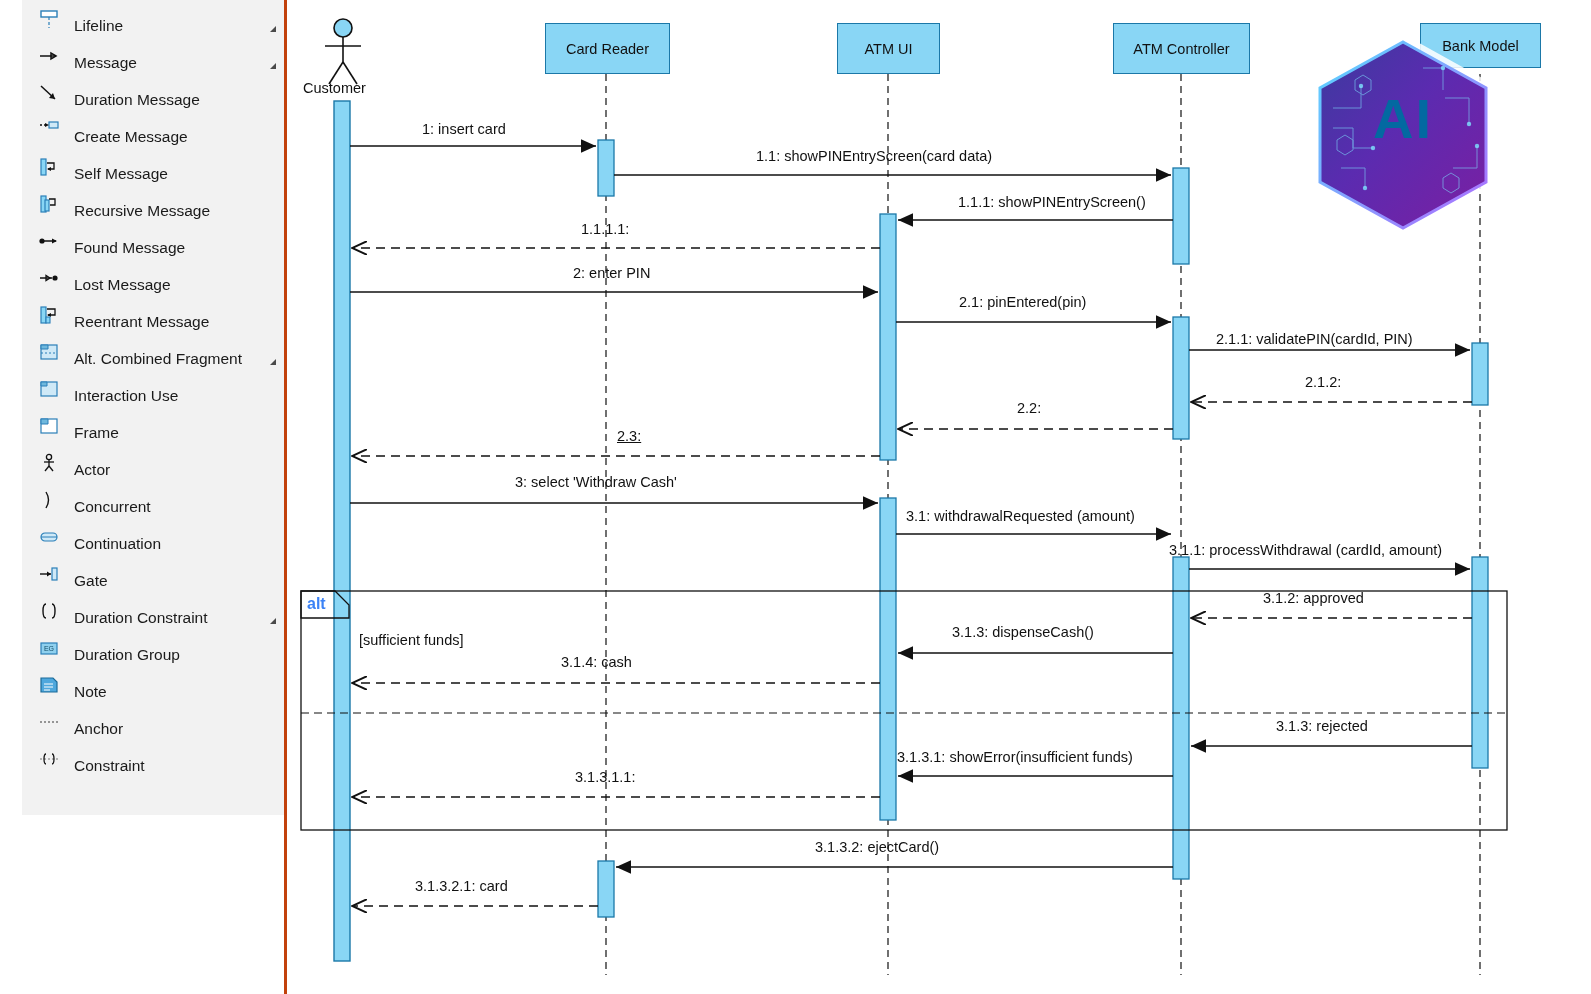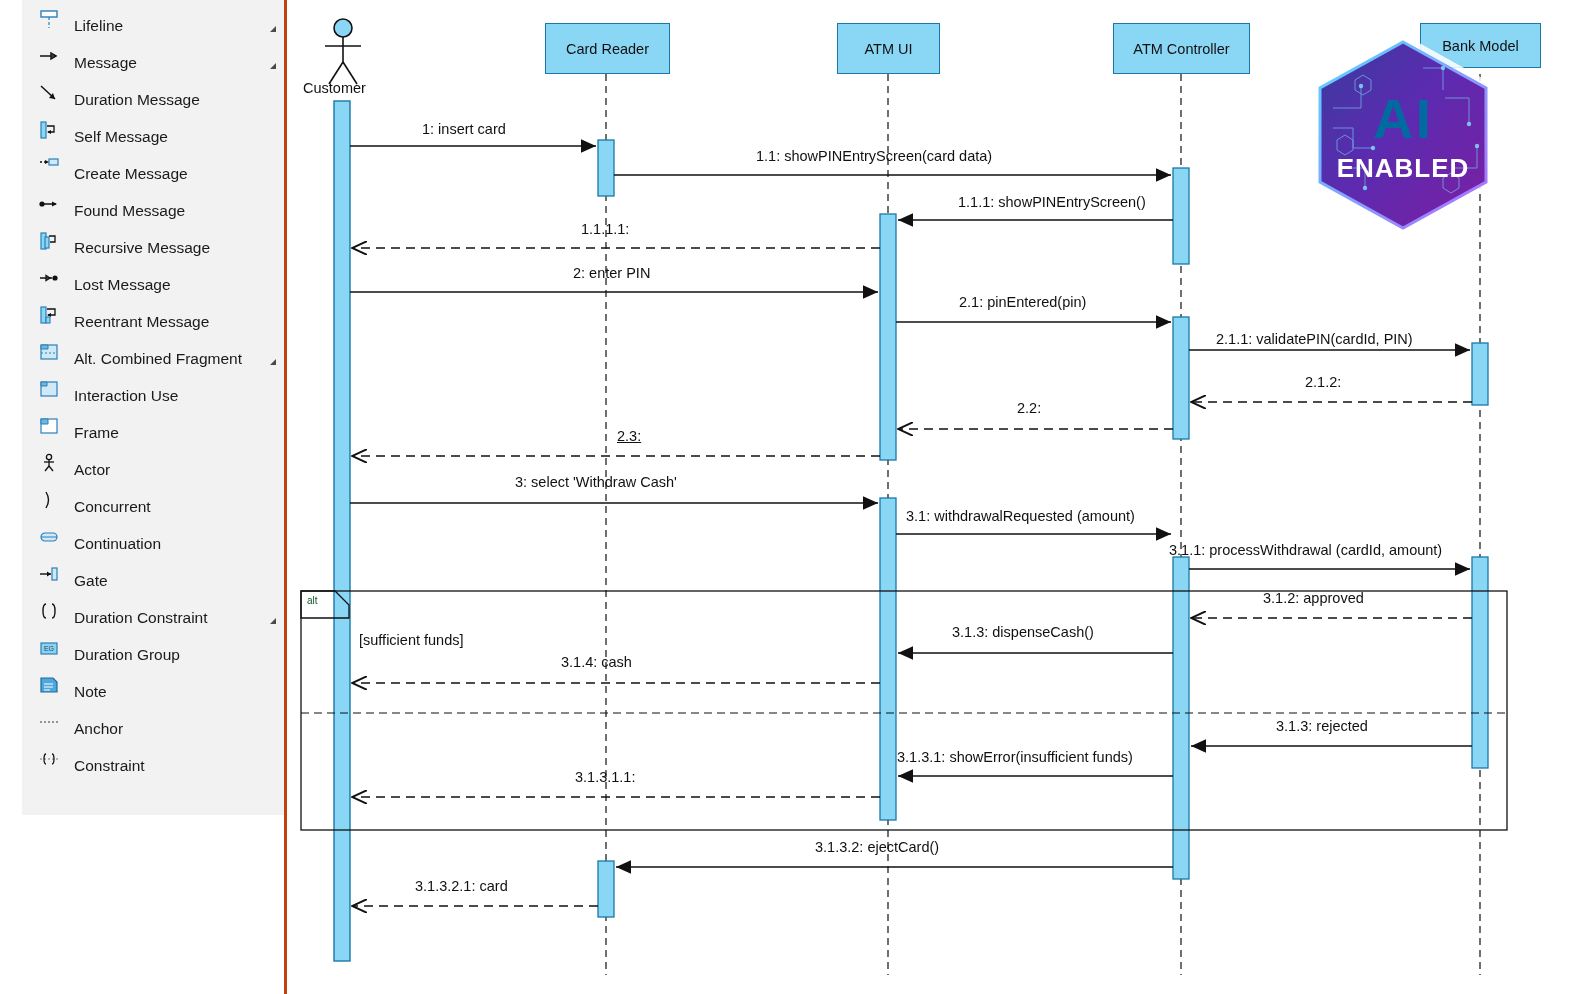--- a/index.html
+++ b/index.html
@@ -92,23 +92,23 @@
     white-space: nowrap;
   }
   .actor-label {
     position: absolute;
     font-size: 14.5px;
     color: #111;
     white-space: nowrap;
   }
   .alt-label {
     position: absolute;
-    font-size: 10px;
-    color: #14532d;
-    font-weight: normal;
+    font-size: 16px;
+    color: #3b82f6;
+    font-weight: bold;
   }
   .guard-label {
     position: absolute;
     font-size: 14.5px;
     color: #111;
   }
 
   
   #ai-badge {
     position: absolute;
@@ -175,59 +175,59 @@
           <line x1="3" y1="4" x2="17" y2="17" stroke="#111" stroke-width="1.5"></line>
           <path d="M17 17 L11 16 L15 11 Z" fill="#111"></path>
         </svg>
       </span>
       <span class="pal-label">Duration Message</span>
     </div>
 
     <div class="pal-item">
       <span class="pal-icon">
         <svg width="22" height="22" viewBox="0 0 22 22">
+          <rect x="11" y="3" width="9" height="6" fill="#cfe9f7" stroke="#2a7fb8" stroke-width="1.2"></rect>
+          <line x1="2" y1="6" x2="10" y2="6" stroke="#111" stroke-width="1.3" stroke-dasharray="2,2"></line>
+          <path d="M11 6 L7 4 L7 8 Z" fill="#111"></path>
+        </svg>
+      </span>
+      <span class="pal-label">Create Message</span>
+    </div>
+
+    <div class="pal-item">
+      <span class="pal-icon">
+        <svg width="22" height="22" viewBox="0 0 22 22">
           <rect x="3" y="3" width="5" height="16" fill="#89d6f5" stroke="#2a7fb8" stroke-width="1.2"></rect>
           <path d="M9 7 H16 V13 H10" fill="none" stroke="#111" stroke-width="1.3"></path>
           <path d="M9 13 L13 11 L13 15 Z" fill="#111"></path>
         </svg>
       </span>
       <span class="pal-label">Self Message</span>
     </div>
 
     <div class="pal-item">
       <span class="pal-icon">
         <svg width="22" height="22" viewBox="0 0 22 22">
-          <rect x="11" y="3" width="9" height="6" fill="#cfe9f7" stroke="#2a7fb8" stroke-width="1.2"></rect>
-          <line x1="2" y1="6" x2="10" y2="6" stroke="#111" stroke-width="1.3" stroke-dasharray="2,2"></line>
-          <path d="M11 6 L7 4 L7 8 Z" fill="#111"></path>
-        </svg>
-      </span>
-      <span class="pal-label">Create Message</span>
+          <rect x="3" y="3" width="5" height="16" fill="#89d6f5" stroke="#2a7fb8" stroke-width="1.2"></rect>
+          <rect x="7" y="7" width="4" height="11" fill="#89d6f5" stroke="#2a7fb8" stroke-width="1.2"></rect>
+          <path d="M11 6 H17 V12 H12" fill="none" stroke="#111" stroke-width="1.3"></path>
+        </svg>
+      </span>
+      <span class="pal-label">Recursive Message</span>
     </div>
 
     <div class="pal-item">
       <span class="pal-icon">
         <svg width="22" height="22" viewBox="0 0 22 22">
           <circle cx="4" cy="11" r="2.6" fill="#111"></circle>
           <line x1="6" y1="11" x2="18" y2="11" stroke="#111" stroke-width="1.5"></line>
           <path d="M19 11 L14 8.5 L14 13.5 Z" fill="#111"></path>
         </svg>
       </span>
       <span class="pal-label">Found Message</span>
-    </div>
-
-    <div class="pal-item">
-      <span class="pal-icon">
-        <svg width="22" height="22" viewBox="0 0 22 22">
-          <rect x="3" y="3" width="5" height="16" fill="#89d6f5" stroke="#2a7fb8" stroke-width="1.2"></rect>
-          <rect x="7" y="7" width="4" height="11" fill="#89d6f5" stroke="#2a7fb8" stroke-width="1.2"></rect>
-          <path d="M11 6 H17 V12 H12" fill="none" stroke="#111" stroke-width="1.3"></path>
-        </svg>
-      </span>
-      <span class="pal-label">Recursive Message</span>
     </div>
 
     <div class="pal-item">
       <span class="pal-icon">
         <svg width="22" height="22" viewBox="0 0 22 22">
           <line x1="2" y1="11" x2="14" y2="11" stroke="#111" stroke-width="1.5"></line>
           <path d="M12 11 L8 8.5 L8 13.5 Z" fill="none" stroke="#111" stroke-width="1.3"></path>
           <circle cx="17" cy="11" r="2.6" fill="#111"></circle>
         </svg>
       </span>
@@ -530,17 +530,16 @@
         <g fill="#7fe3ff" opacity="0.8">
           <circle cx="68" cy="58" r="2.2"></circle>
             <circle cx="80" cy="120" r="2.2"></circle>
           <circle cx="176" cy="96" r="2.2"></circle>
             <circle cx="184" cy="118" r="2.2"></circle>
           <circle cx="72" cy="160" r="2.2"></circle>
             <circle cx="150" cy="40" r="2.2"></circle>
         </g>
       </svg>
       <div class="ai-text-top">AI</div>
-      <div class="ai-text-bottom">ENABLED</div>
     </div>
 
   </div>
 </div>
 
 </body></html>

